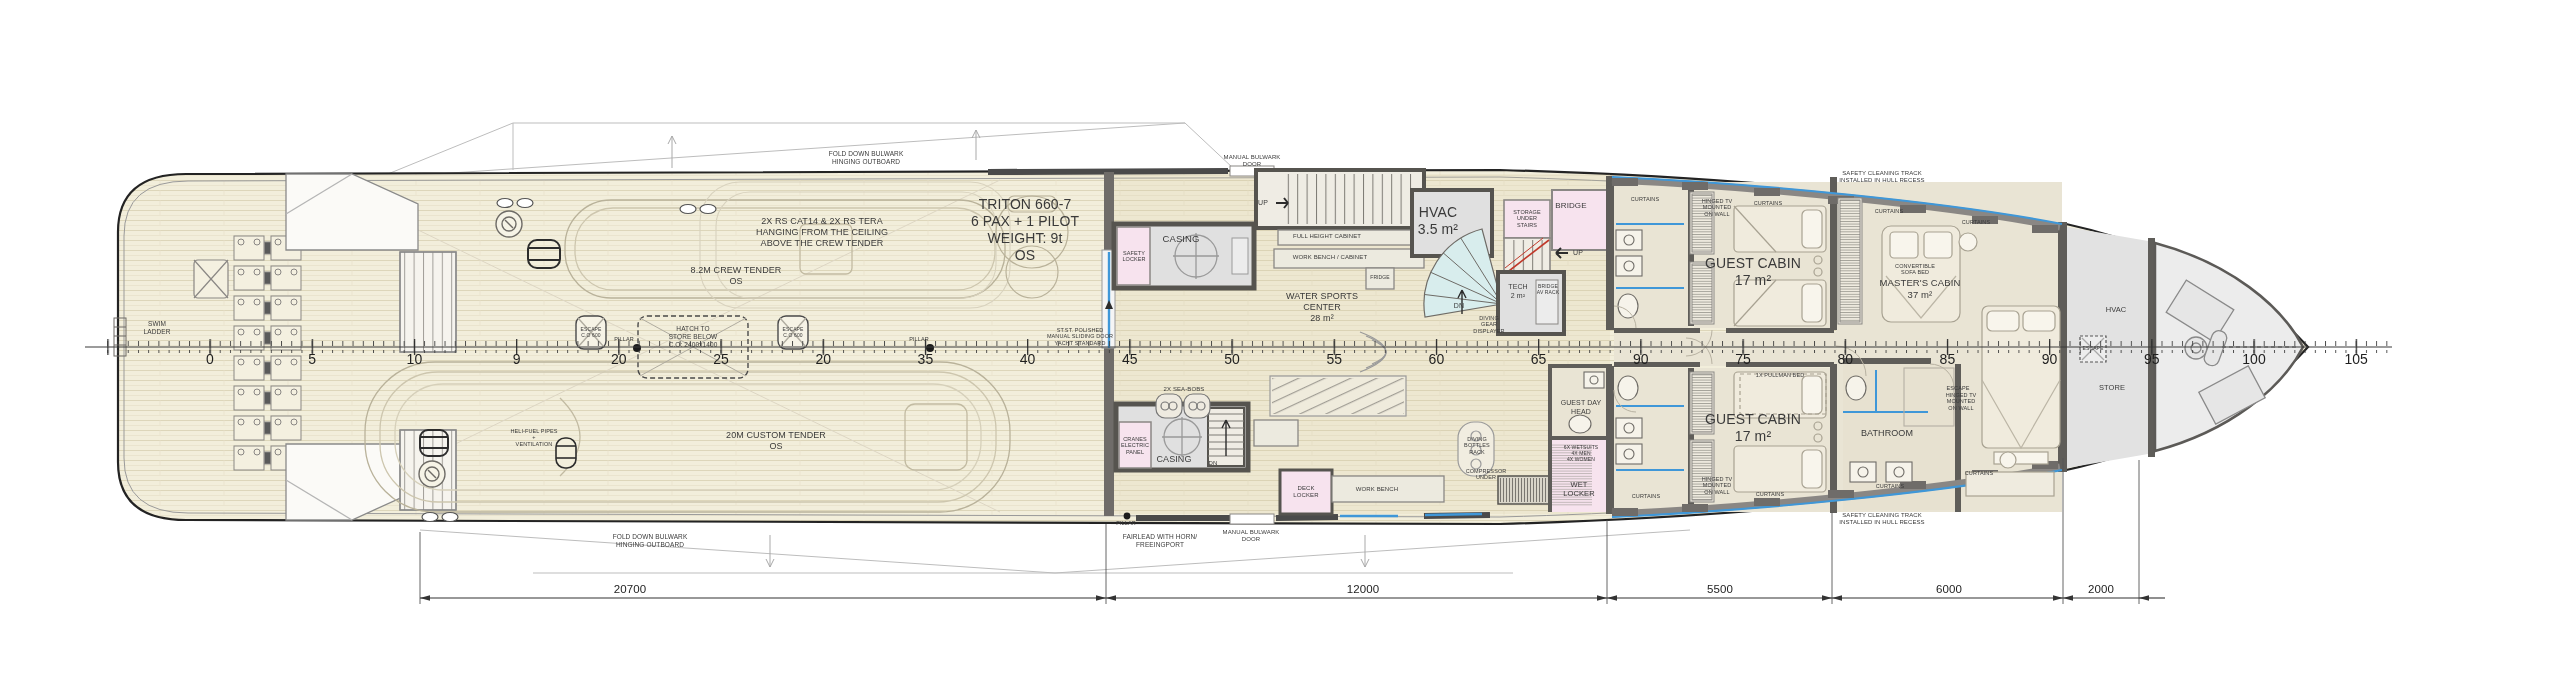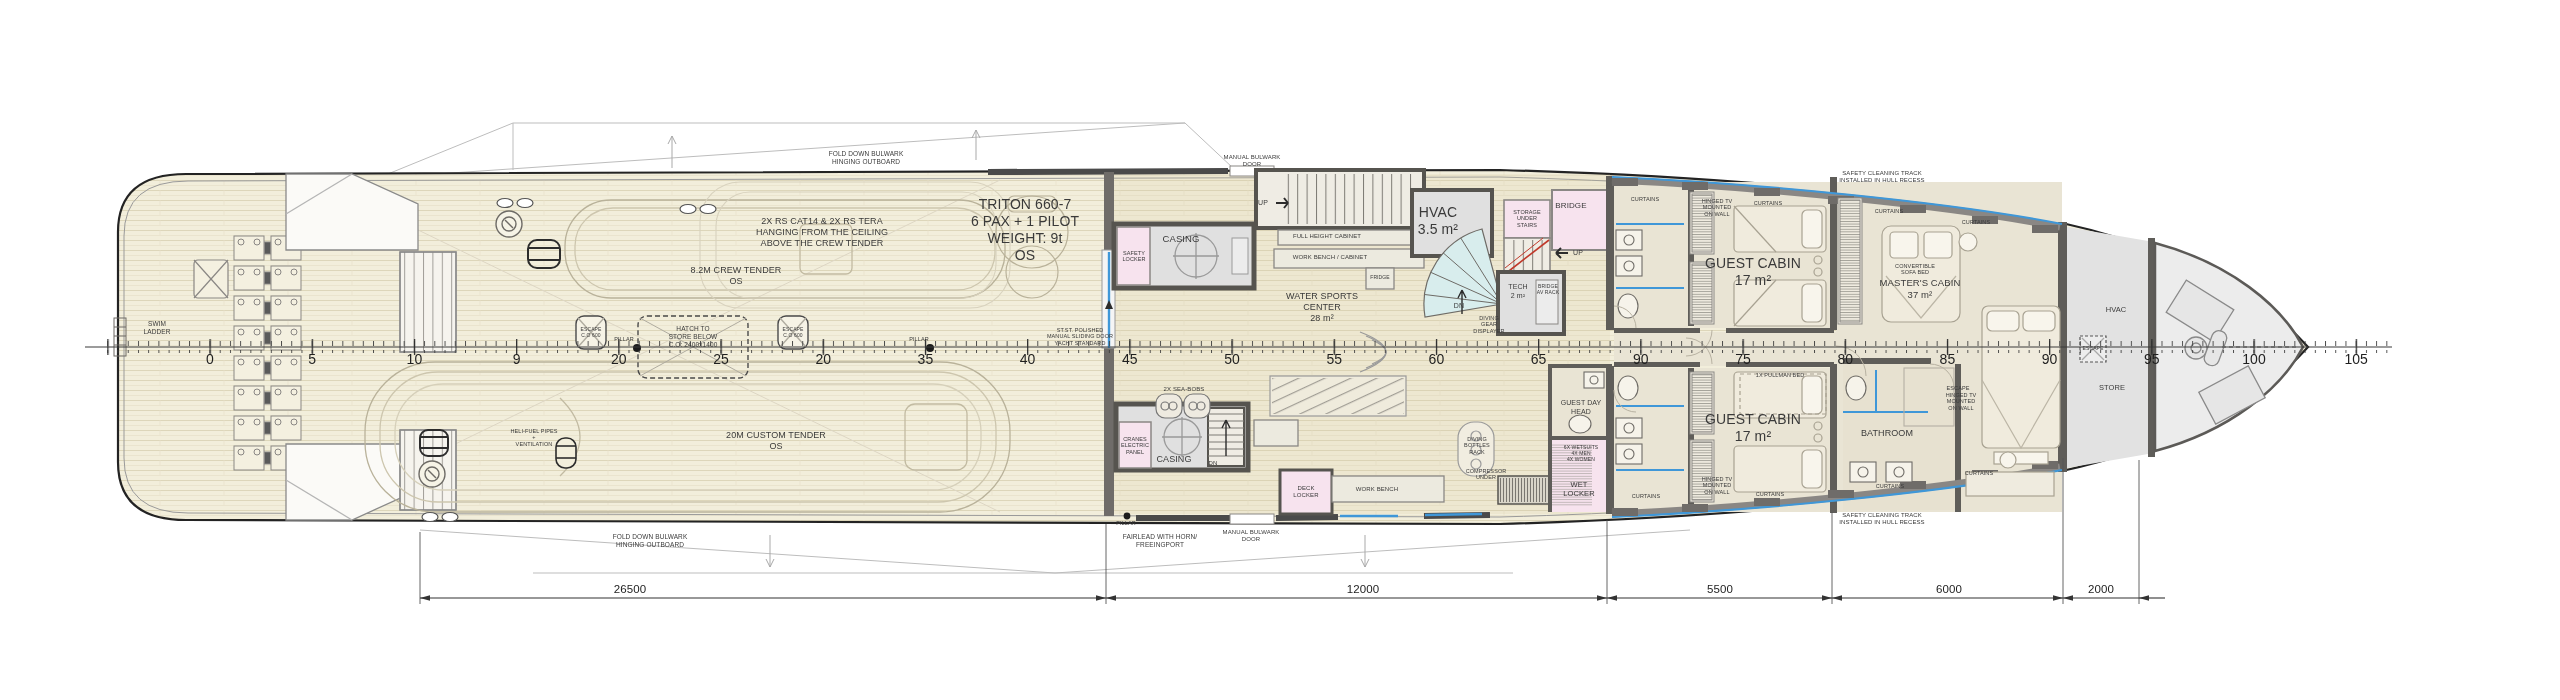--- a/index.html
+++ b/index.html
@@ -711,21 +711,21 @@
 <div class="lbl t6" id="l-dl">DECK
 LOCKER</div>
 <div class="lbl t6" id="l-seabobs">2X SEA-BOBS</div>
 <div class="lbl t55" id="l-cranes">CRANES
 ELECTRIC
 PANEL</div>
 <div class="lbl t6" id="l-dn2">DN</div>
 <div class="lbl t65" id="l-fairlead">FAIRLEAD WITH HORN/
 FREEINGPORT</div>
 
-<div class="lbl dim" id="l-d0">26500</div>
+<div class="lbl dim" id="l-d0">20700</div>
 <div class="lbl dim" id="l-d1">12000</div>
 <div class="lbl dim" id="l-d2">5500</div>
 <div class="lbl dim" id="l-d3">6000</div>
 <div class="lbl dim" id="l-d4">2000</div>
 
 <div>
 
 <div class="station" style="--i: 0;">0</div>
       <div class="station" style="--i: 1;">5</div>
       <div class="station" style="--i: 2;">10</div>

